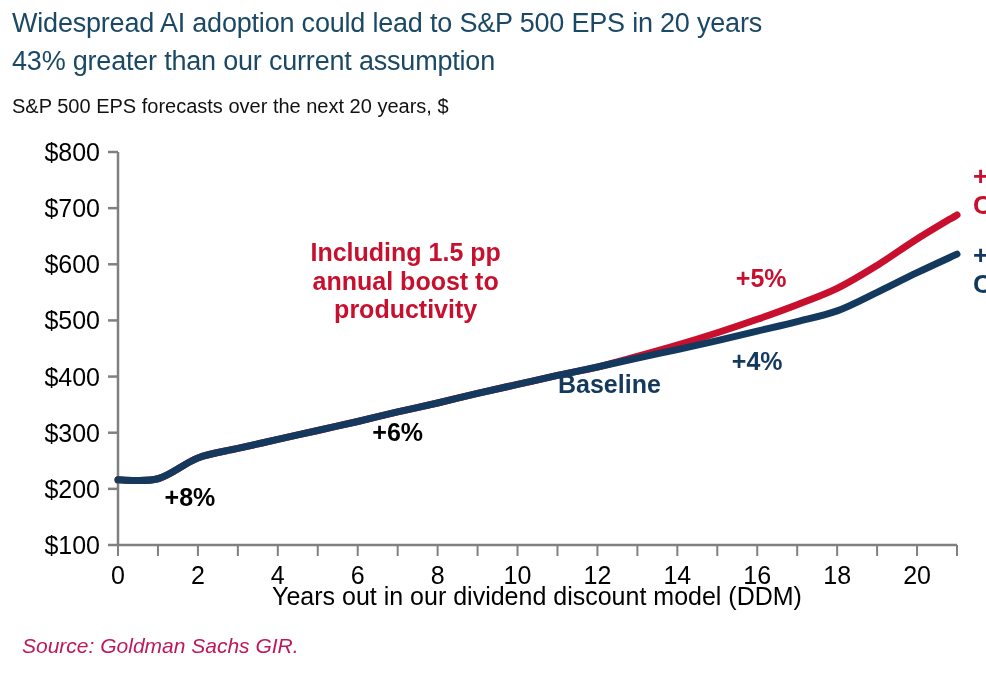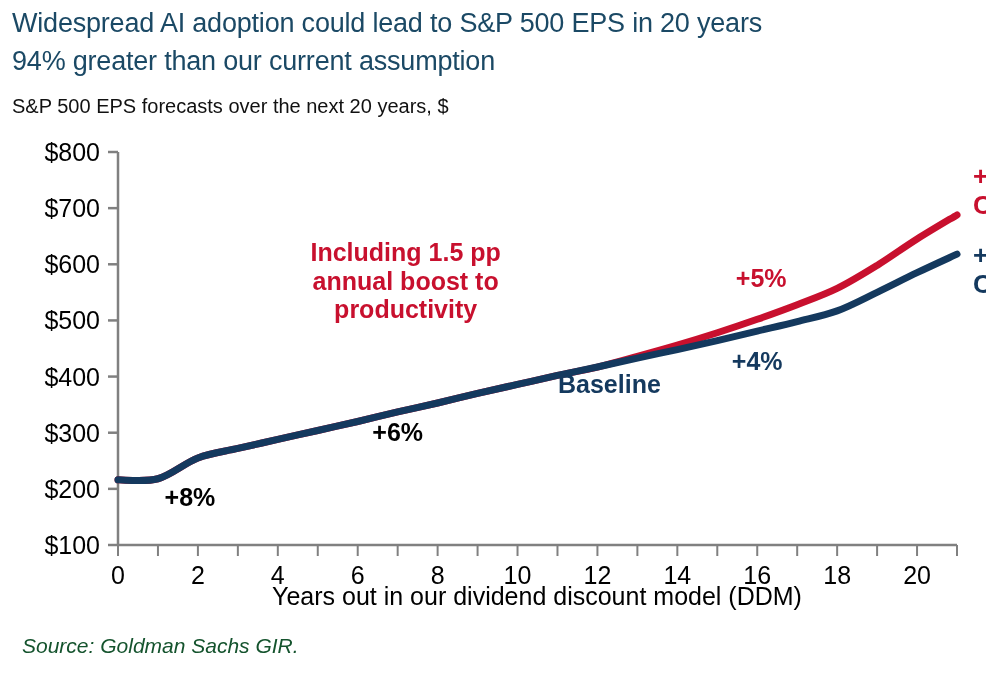--- a/index.html
+++ b/index.html
@@ -84,33 +84,33 @@
     font-weight: bold;
   }
 
   
   .source-note {
     position: absolute;
     left: 22px;
     top: 634px;
     font-size: 21px;
     font-style: italic;
-    color: #14532d;
+    color: #be185d;
     font-family: "Liberation Sans", sans-serif;
     white-space: nowrap;
   }
 </style>
 </head>
 <body>
 
 <div id="page">
 
   <div class="title-block">
     <div class="title-line">Widespread AI adoption could lead to S&amp;P 500 EPS in 20 years</div>
-    <div class="title-line">94% greater than our current assumption</div>
+    <div class="title-line">43% greater than our current assumption</div>
     <div class="subtitle-line">S&amp;P 500 EPS forecasts over the next 20 years, $</div>
   </div>
 
   <div class="plot-wrap">
     <svg class="plot-svg" id="chart-svg" width="986" height="500" viewBox="0 0 986 500">
 
       <line id="y-axis-line" x1="118" y1="24" x2="118" y2="417" stroke="#808080" stroke-width="2.5"></line>
 
       <line id="x-axis-line" x1="118" y1="417" x2="957" y2="417" stroke="#808080" stroke-width="2.5"></line>
 

